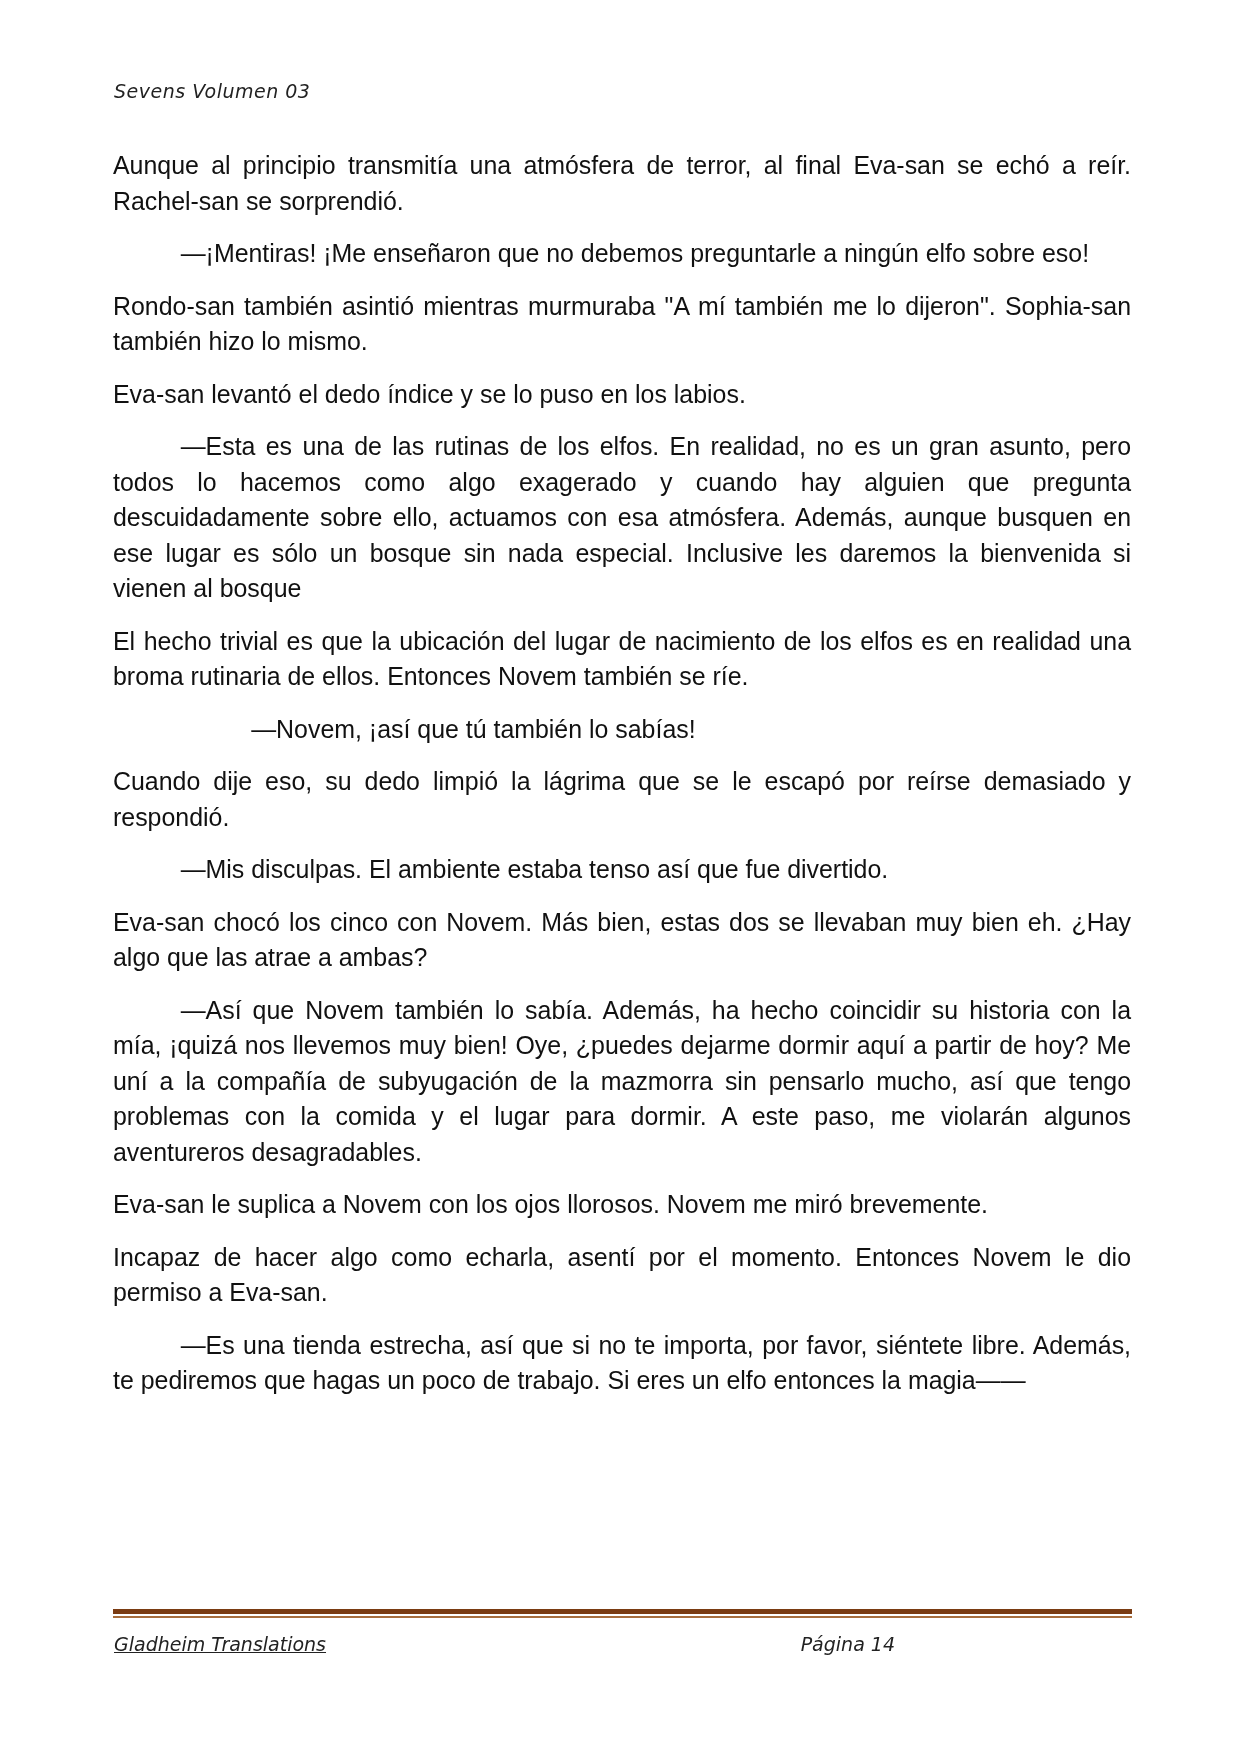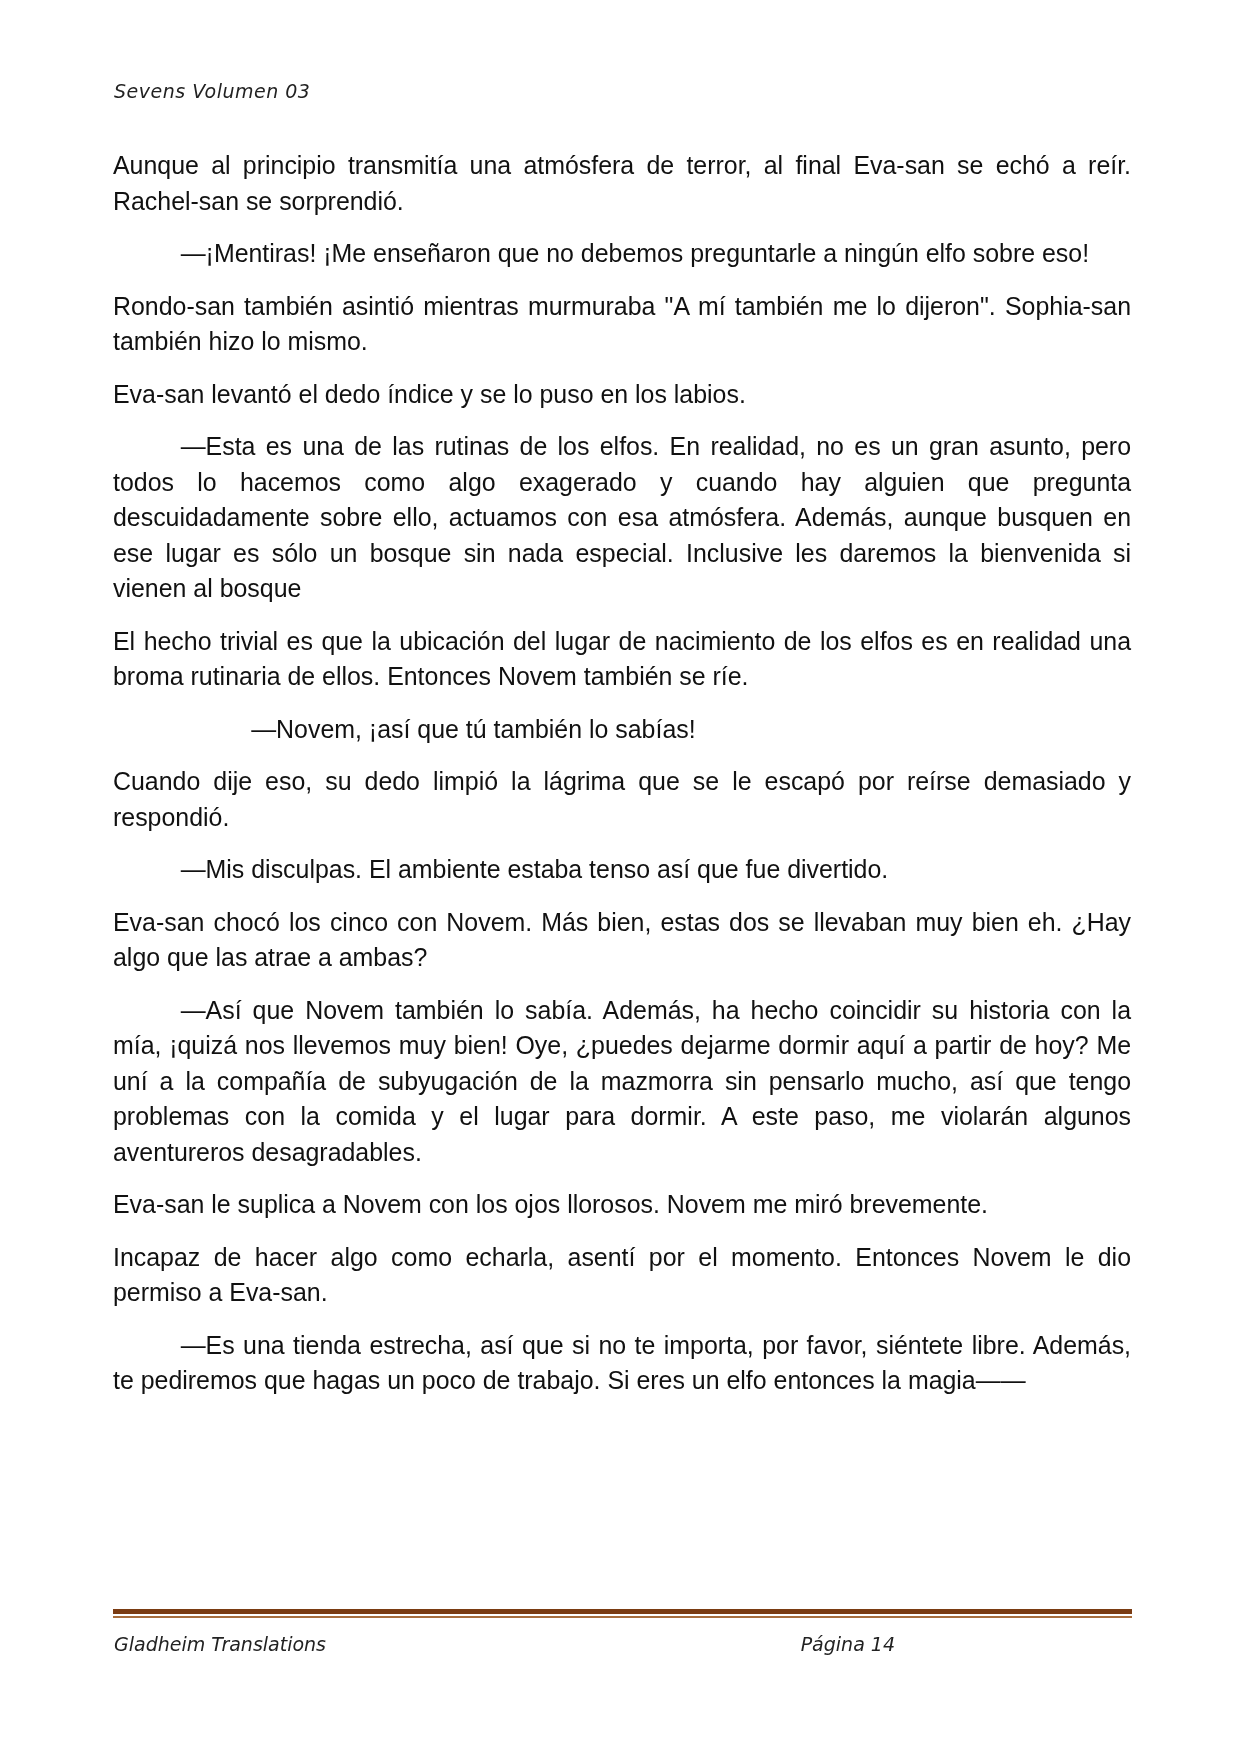--- a/index.html
+++ b/index.html
@@ -19,21 +19,21 @@
   .para { margin: 0 0 17px 0; text-align: justify; }
   .para.indent { text-indent: 72px; }
   .para.indent2 { text-indent: 147px; }
   .footer-rule-thick { position: absolute; left: 113px; top: 1609px; width: 1019px; height: 5px; background: #7a3b12; }
   .footer-rule-thin { position: absolute; left: 113px; top: 1616px; width: 1019px; height: 2px; background: #a86d3d; }
   .footer-left, .footer-right {
     position: absolute; top: 1633px;
     font-family: "DejaVu Sans", sans-serif; font-style: italic;
     font-size: 19px; color: #222;
   }
-  .footer-left { left: 114px; }
+  .footer-left { left: 114px; text-decoration: underline; }
   .footer-right { right: 96px; }
 </style>
 </head>
 <body>
 
 <div class="page">
   <div class="running-head">Sevens Volumen 03</div>
 
   <div class="body-text">
     <p class="para">Aunque al principio transmitía una atmósfera de terror, al final Eva-san se echó a reír. Rachel-san se sorprendió.</p>

